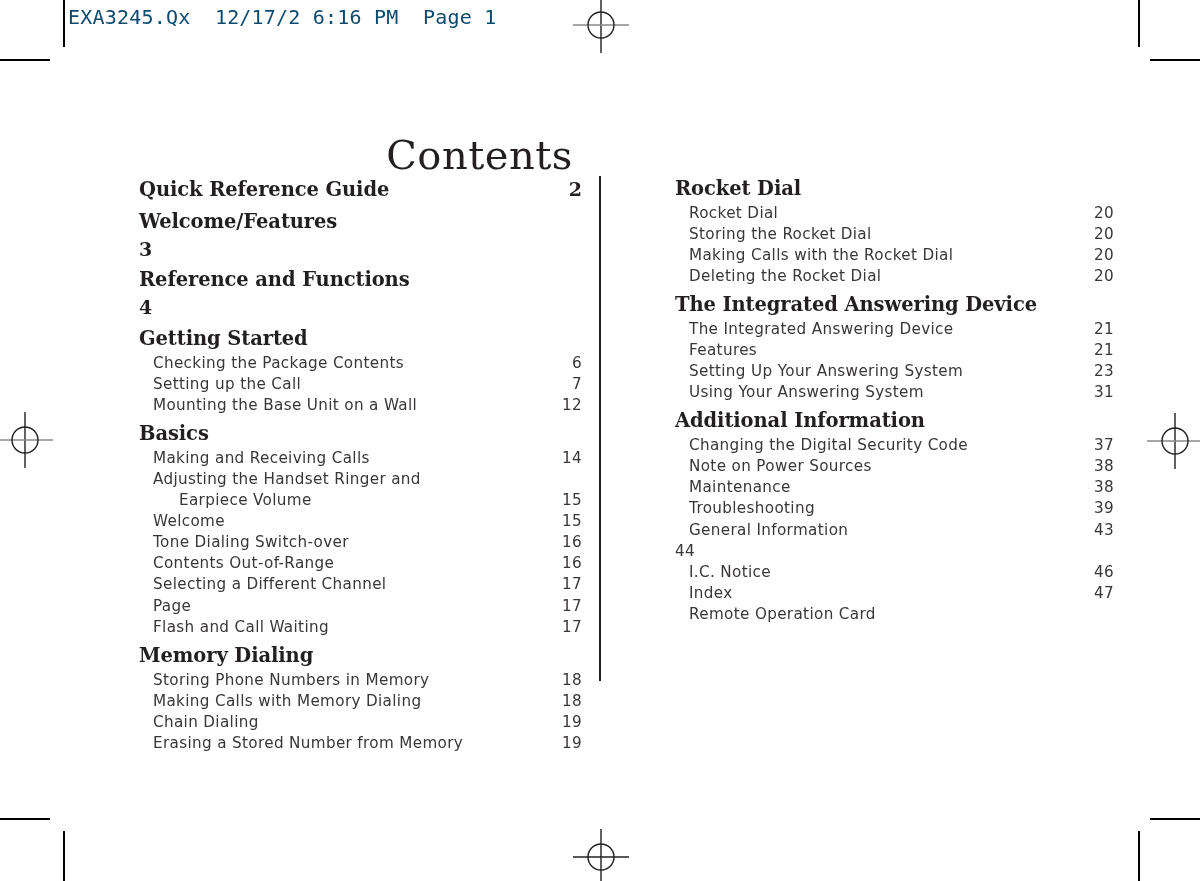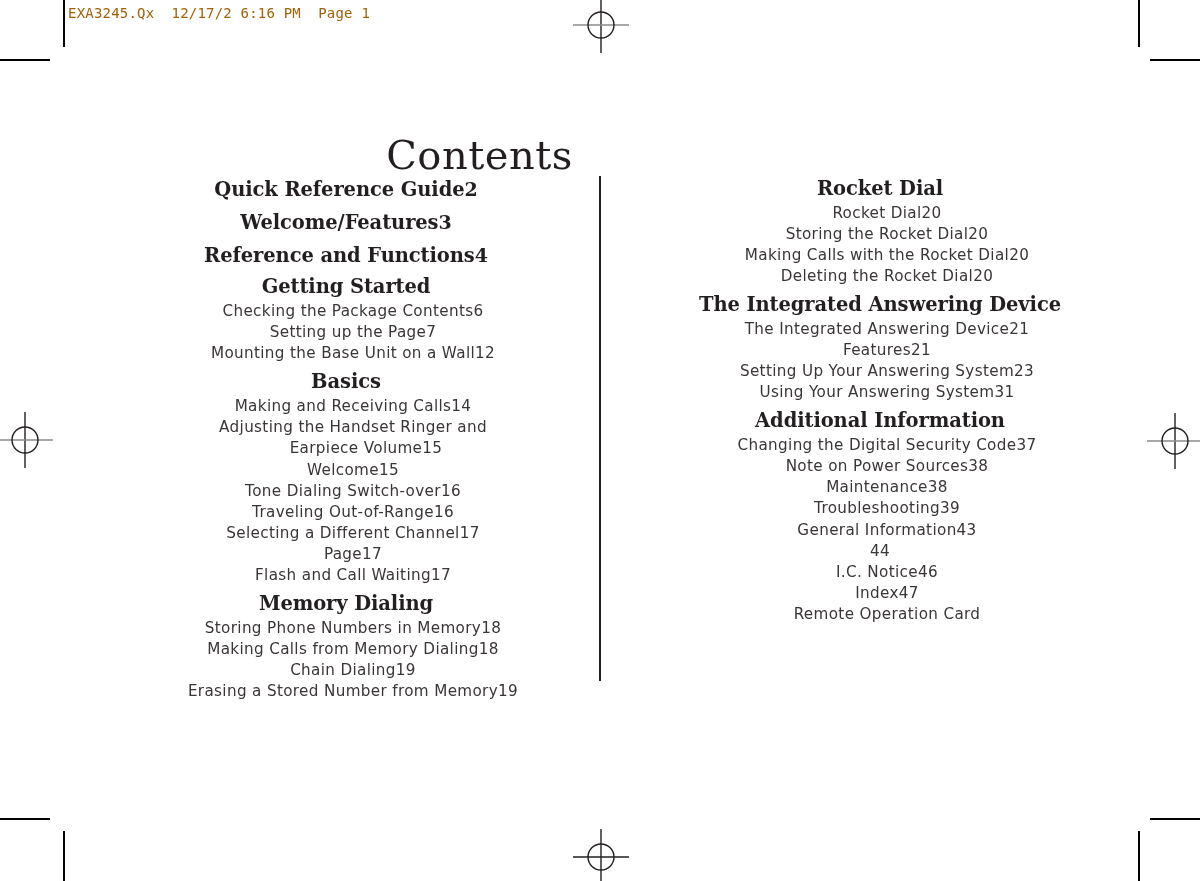--- a/index.html
+++ b/index.html
@@ -37,23 +37,23 @@
   .reg-bottom { left: 573px;  top: 829px; }
   .reg-left   { left: -3px;   top: 412px; }
   .reg-right  { left: 1147px; top: 413px; }
 
   
   .slug {
     position: absolute;
     left: 68px;
     top: 5px;
     font-family: "DejaVu Sans Mono", monospace;
-    font-size: 14px;
+    font-size: 20px;
     letter-spacing: 0.2px;
-    color: #a16207;
+    color: #0c4a6e;
     white-space: pre;
   }
 
   
   .page-title {
     position: absolute;
     left: 0;
     top: 105px;
     width: 959px;
     text-align: center;
@@ -84,21 +84,22 @@
     top: 176px;
     width: 1.7px;
     height: 505px;
     background: #231f20;
   }
 
   
   .row {
     display: flex;
     align-items: baseline;
-    justify-content: center;
+    justify-content: space-between;
+    margin-left: 29px;
   }
 
   .heading .label {
     font-family: "DejaVu Serif", serif;
     font-weight: bold;
     font-size: 19.5px;
     line-height: 26.8px;
     letter-spacing: -0.1px;
     color: #231f20;
   }
@@ -124,21 +125,21 @@
     font-weight: 400;
     font-size: 15.2px;
     line-height: 21.1px;
     letter-spacing: 0.35px;
     color: #3a3537;
   }
   .sub .label.cont { padding-left: 40px; }
 
   .pagenum { text-align: right; white-space: nowrap; flex: none; }
   .label   { white-space: nowrap; }
-  .heading.spaced  { margin-top: 5px; }
+  .heading.spaced  { margin-top: 5px; flex-direction: column; }
 </style>
 </head>
 <body>
 
 <div class="crop v mark-tl-v"></div>
 <div class="crop h mark-tl-h"></div>
 <div class="crop v mark-tr-v"></div>
 <div class="crop h mark-tr-h"></div>
 <div class="crop v mark-bl-v"></div>
 <div class="crop h mark-bl-h"></div>
@@ -196,21 +197,21 @@
       </div>
       <div class="row heading spaced">
         <span class="label">Getting Started</span>
         <span class="pagenum"></span>
       </div>
       <div class="row sub">
         <span class="label">Checking the Package Contents</span>
         <span class="pagenum">6</span>
       </div>
       <div class="row sub">
-        <span class="label">Setting up the Page</span>
+        <span class="label">Setting up the Call</span>
         <span class="pagenum">7</span>
       </div>
       <div class="row sub">
         <span class="label">Mounting the Base Unit on a Wall</span>
         <span class="pagenum">12</span>
       </div>
       <div class="row heading spaced">
         <span class="label">Basics</span>
         <span class="pagenum"></span>
       </div>
@@ -228,21 +229,21 @@
       </div>
       <div class="row sub">
         <span class="label">Welcome</span>
         <span class="pagenum">15</span>
       </div>
       <div class="row sub">
         <span class="label">Tone Dialing Switch-over</span>
         <span class="pagenum">16</span>
       </div>
       <div class="row sub">
-        <span class="label">Traveling Out-of-Range</span>
+        <span class="label">Contents Out-of-Range</span>
         <span class="pagenum">16</span>
       </div>
       <div class="row sub">
         <span class="label">Selecting a Different Channel</span>
         <span class="pagenum">17</span>
       </div>
       <div class="row sub">
         <span class="label">Page</span>
         <span class="pagenum">17</span>
       </div>
@@ -252,21 +253,21 @@
       </div>
       <div class="row heading spaced">
         <span class="label">Memory Dialing</span>
         <span class="pagenum"></span>
       </div>
       <div class="row sub">
         <span class="label">Storing Phone Numbers in Memory</span>
         <span class="pagenum">18</span>
       </div>
       <div class="row sub">
-        <span class="label">Making Calls from Memory Dialing</span>
+        <span class="label">Making Calls with Memory Dialing</span>
         <span class="pagenum">18</span>
       </div>
       <div class="row sub">
         <span class="label">Chain Dialing</span>
         <span class="pagenum">19</span>
       </div>
       <div class="row sub">
         <span class="label">Erasing a Stored Number from Memory</span>
         <span class="pagenum">19</span>
       </div>

